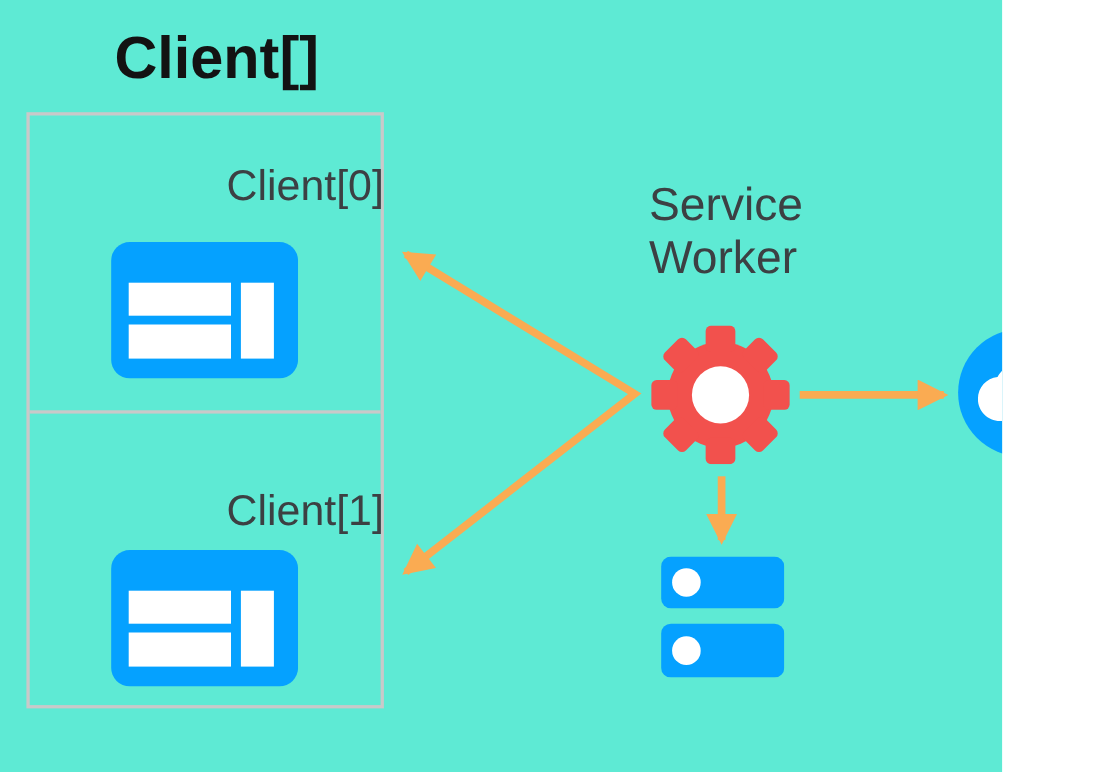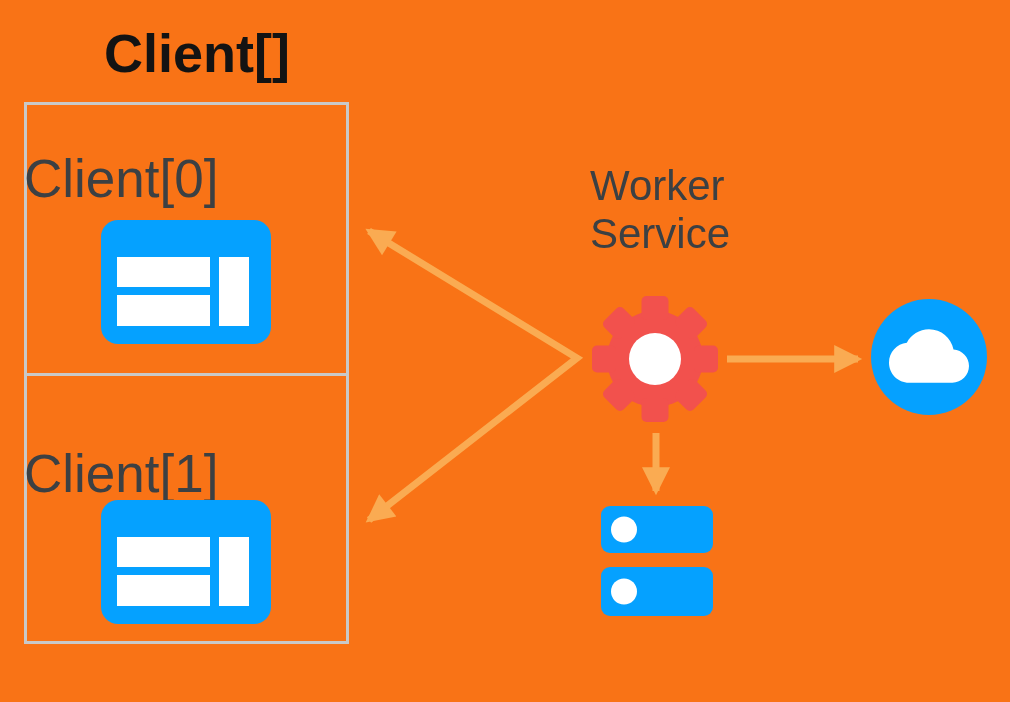--- a/index.html
+++ b/index.html
@@ -1,41 +1,41 @@
 <!DOCTYPE html>
 <html style="--blue: #05a1ff; --red: #f2514d; --orange: #faab52; --text-dark: #3c4043; --title-black: #131313; --box-border: #c9c9c9; --background: #ffffff;"><head>
 <meta charset="utf-8">
 <style>
   html,body{margin:0;padding:0;background:#ffffff;}
   .canvas{
     position:relative;
-    width:1010px;height:702px;
-    background:#f97316;
+    width:911px;height:702px;
+    background:#5eead4;
     font-family:"Liberation Sans", sans-serif;
     overflow:hidden;
   }
   .title{
     position:absolute;left:104px;top:22px;
     font-size:54px;font-weight:700;color:#131313;
     letter-spacing:0px;white-space:nowrap;
   }
   .client-box{
     position:absolute;left:24px;top:102px;
     width:319px;height:536px;
     border:3px solid #c9c9c9;
     background:transparent;
   }
   .client-divider{
     position:absolute;left:0;top:268px;
     width:100%;height:3px;background:#c9c9c9;
   }
   .client-label{
     position:absolute;left:24px;width:325px;
-    text-align:left;
-    font-size:53px;font-weight:500;color:#3c4043;
+    text-align:right;
+    font-size:39px;font-weight:500;color:#3c4043;
     white-space:nowrap;
   }
   .client-label.l0{top:148px;}
   .client-label.l1{top:433px;margin-top:10px;}
   .browser-icon{position:absolute;width:170px;height:124px;}
   .browser-icon.b0{left:101px;top:220px;}
   .browser-icon.b1{left:101px;top:500px;}
   .sw-label{
     position:absolute;left:590px;top:162px;
     font-size:42px;font-weight:500;color:#3c4043;
@@ -73,22 +73,22 @@
 
   <div class="client-label l1">Client[1]</div>
   <svg class="browser-icon b1" viewBox="0 0 170 124">
     <rect x="0" y="0" width="170" height="124" rx="17" fill="var(--blue)"></rect>
     <rect x="16" y="37" width="93" height="30" fill="#fff"></rect>
     <rect x="16" y="75" width="93" height="31" fill="#fff"></rect>
     <rect x="118" y="37" width="30" height="69" fill="#fff"></rect>
   </svg>
 
   <div class="sw-label">
+    <span>Service</span>
     <span>Worker</span>
-    <span>Service</span>
   </div>
 
   <svg class="gear" viewBox="-63 -63 126 126">
     <g fill="var(--red)">
       <circle cx="0" cy="0" r="48"></circle>
       <g>
         <rect x="-13.5" y="-63" width="27" height="24" rx="5"></rect>
         <rect x="-13.5" y="-63" width="27" height="24" rx="5" transform="rotate(45)"></rect>
         <rect x="-13.5" y="-63" width="27" height="24" rx="5" transform="rotate(90)"></rect>
         <rect x="-13.5" y="-63" width="27" height="24" rx="5" transform="rotate(135)"></rect>

